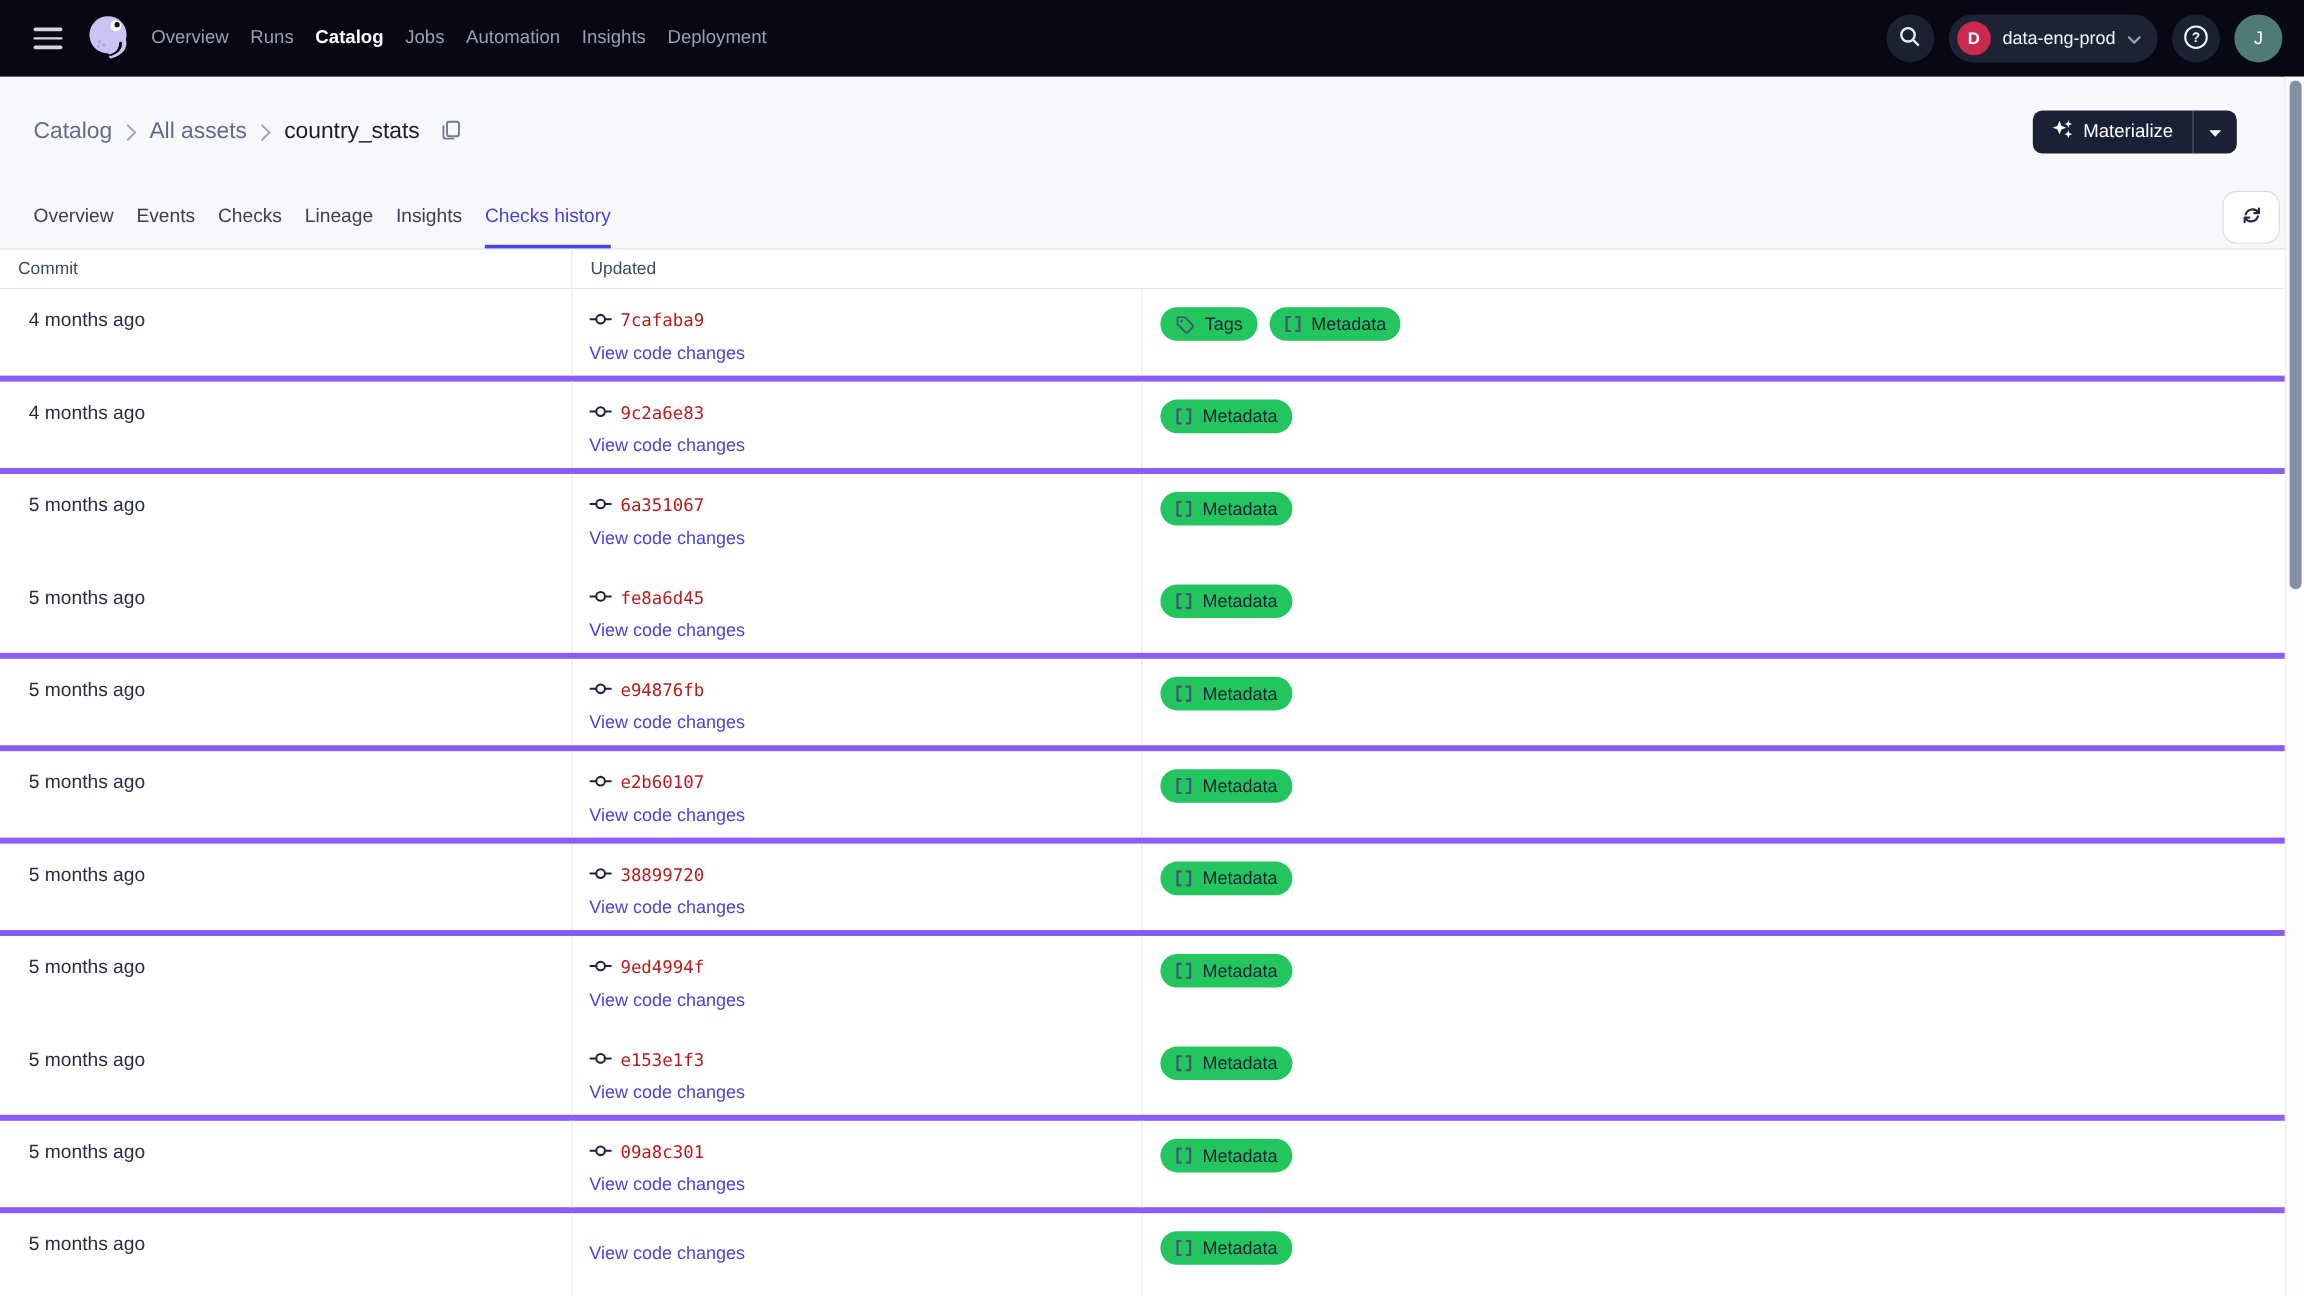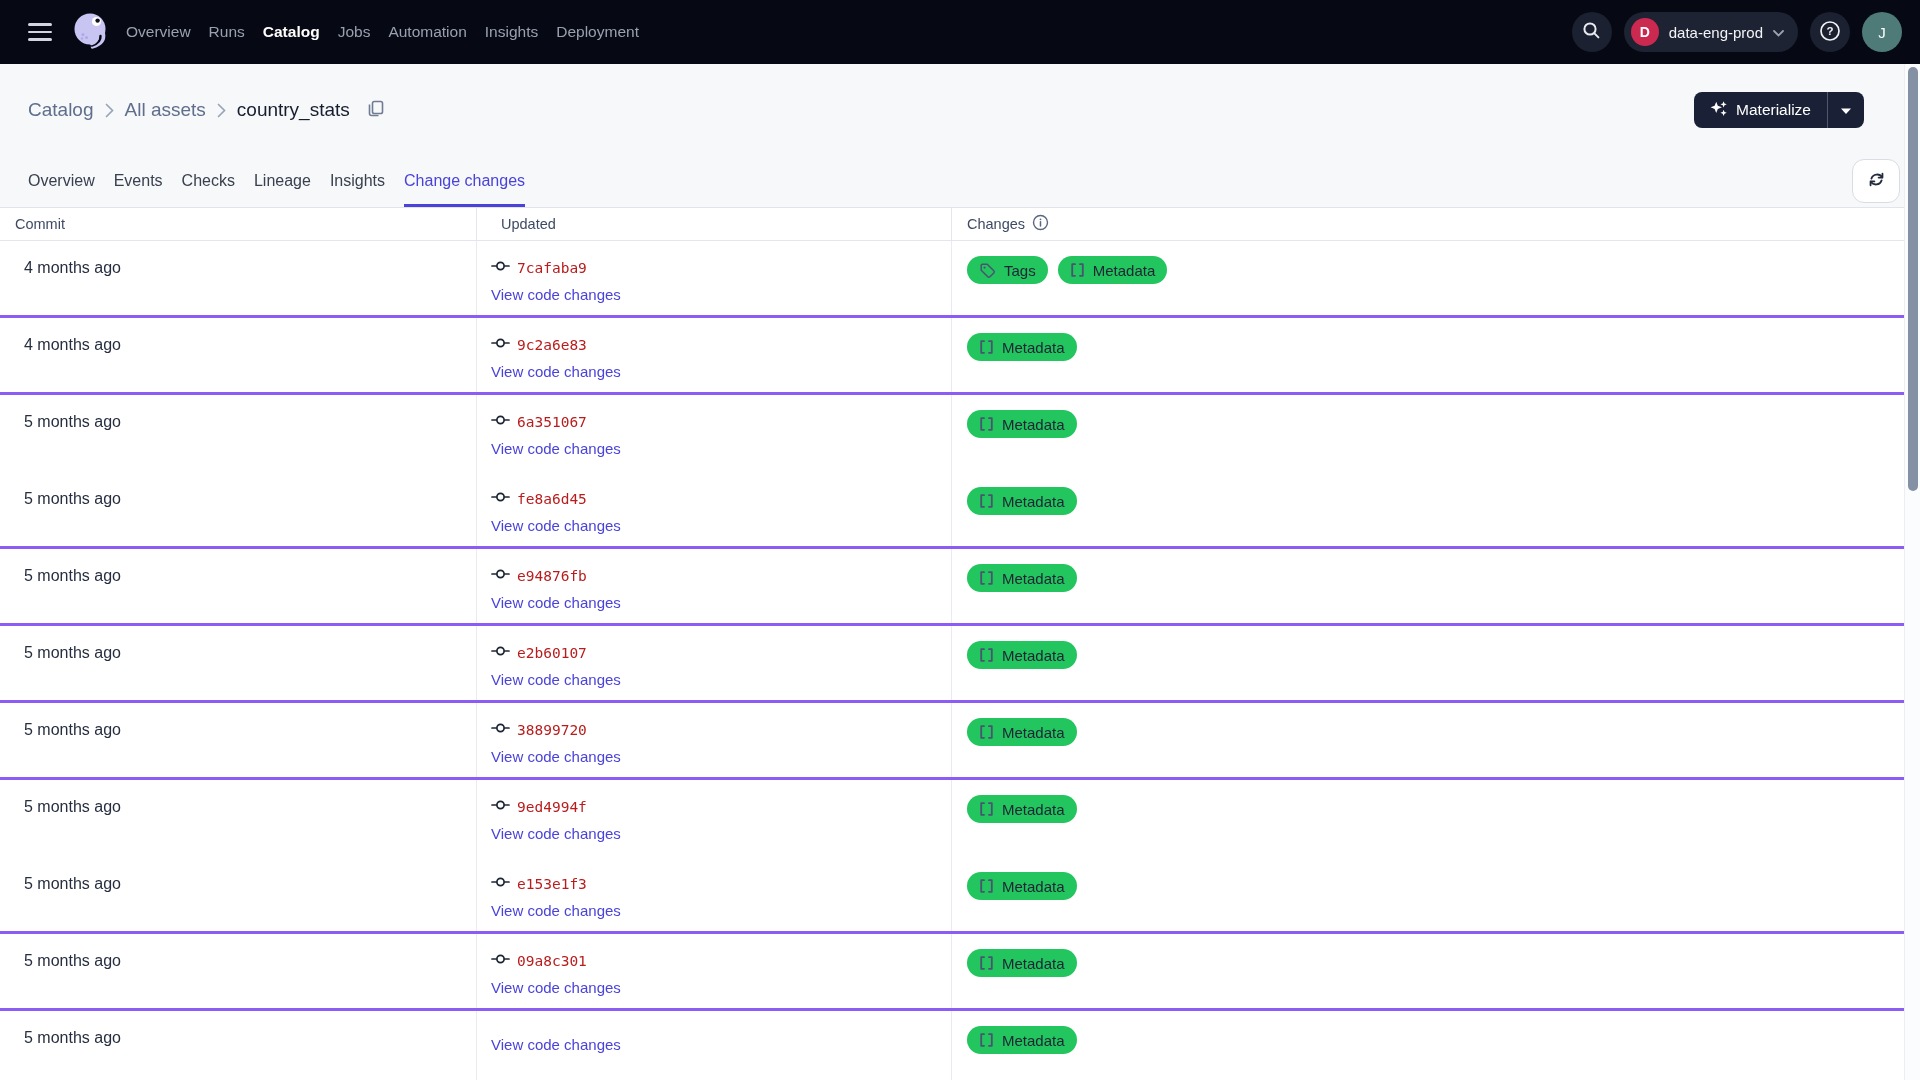--- a/index.html
+++ b/index.html
@@ -41,21 +41,21 @@
   .tabs-row { height:51px; display:flex; align-items:stretch; gap:19px; padding:0 28px; position:relative; }
   .tab { display:flex; align-items:center; font-size:16px; color:#39404F; border-bottom:3px solid transparent; padding-top:2px; }
   .tab.active { color:#4A43D9; font-weight:500; border-bottom-color:#4A43D9; }
   .refresh-btn { position:absolute; right:20px; top:3px; width:48px; height:44px; background:#fff; border:1px solid #D8DDE5; border-radius:12px; display:flex; align-items:center; justify-content:center; }
 
   
   .grid-row { display:grid; grid-template-columns:477px 475px 1fr; }
   .thead { height:33px; border-bottom:1px solid #E3E6EC; }
   .th { display:flex; align-items:center; gap:7px; font-size:14.5px; color:#3E4A63; padding:0 0 0 24px; border-right:1px solid #E3E6EC; }
   .th:last-child { border-right:none; padding-left:15px; }
-  .tr { height:77px; border-bottom:3px solid #8b5cf6; }
+  .tr { height:77px; border-bottom:5px solid #8b5cf6; }
   .tr.no-divider { border-bottom:none; }
   .td { border-right:1px solid #E9EBF0; }
   .td:last-child { border-right:none; }
   .td-updated { font-size:16px; color:#262E40; padding:18px 0 0 24px; }
   .td-commit { padding:17px 0 0 14px; }
   .commit-line { display:flex; align-items:center; gap:7px; height:20px; }
   .commit-hash { font-family:"DejaVu Sans Mono", monospace; font-size:14.5px; color:#b91c1c; }
   .view-link { display:inline-block; margin-top:8px; font-size:15px; color:#4A43D9; }
   .td-changes { padding:15px 0 0 15px; display:flex; align-items:flex-start; gap:10px; }
   .chip { height:28px; background:#22c55e; border-radius:14px; display:inline-flex; align-items:center; gap:8px; padding:0 12px; font-size:15px; color:#1D2535; }
@@ -172,21 +172,21 @@
         </span>
       </button>
     </div>
   </div>
   <div class="tabs-row">
     <a class="tab">Overview</a>
     <a class="tab">Events</a>
     <a class="tab">Checks</a>
     <a class="tab">Lineage</a>
     <a class="tab">Insights</a>
-    <a class="tab active">Change changes</a>
+    <a class="tab active">Checks history</a>
     <button class="refresh-btn">
       <span>
         <svg width="17" height="17" viewBox="0 0 16 16" fill="none" stroke="#232B3D" stroke-width="1.7" stroke-linecap="round" stroke-linejoin="round">
           <path d="M13.6 2.6 v3.6 h-3.6"></path>
           <path d="M13.3 6 A5.6 5.6 0 0 0 3.2 7.2"></path>
           <path d="M2.4 13.4 v-3.6 h3.6"></path>
           <path d="M2.7 10 A5.6 5.6 0 0 0 12.8 8.8"></path>
         </svg>
       </span>
     </button>
@@ -194,30 +194,20 @@
 </div>
 
 <div class="table">
   <div class="grid-row thead">
     <div class="th" style="padding-left:15px;">
         <span>Commit</span>
       </div>
     <div class="th">
         <span>Updated</span>
       </div>
-    <div class="th">
-      <span>Changes</span>
-      <span>
-        <svg width="17" height="17" viewBox="0 0 17 17" fill="none">
-          <circle cx="8.5" cy="8.5" r="7" stroke="#5A6580" stroke-width="1.4"></circle>
-          <circle cx="8.5" cy="5.3" r="0.9" fill="#5A6580"></circle>
-          <line x1="8.5" y1="7.8" x2="8.5" y2="12" stroke="#5A6580" stroke-width="1.5" stroke-linecap="round"></line>
-        </svg>
-      </span>
-    </div>
   </div>
   <div id="tbody">
   <div class="grid-row tr">
     <div class="td td-updated">4 months ago</div>
     <div class="td td-commit">
       <div class="commit-line">
         <span>
           <svg width="19" height="16" viewBox="0 0 19 16" fill="none" stroke="#1C2434" stroke-width="1.7" stroke-linecap="round">
             <line x1="1" y1="8" x2="5.2" y2="8"></line>
             <circle cx="9.5" cy="8" r="3.6"></circle>

